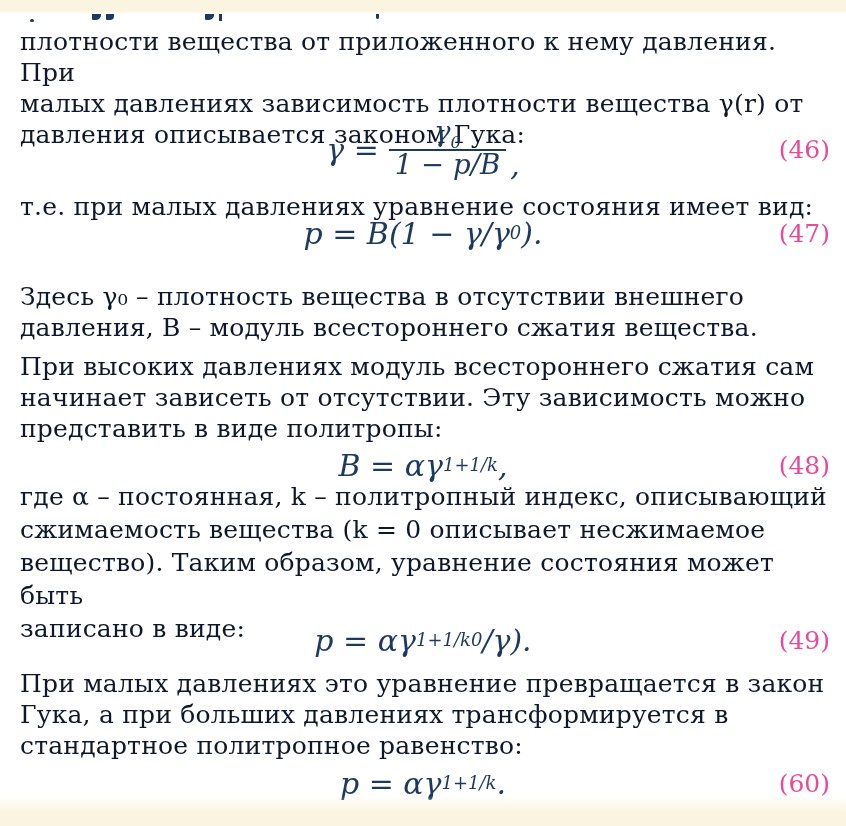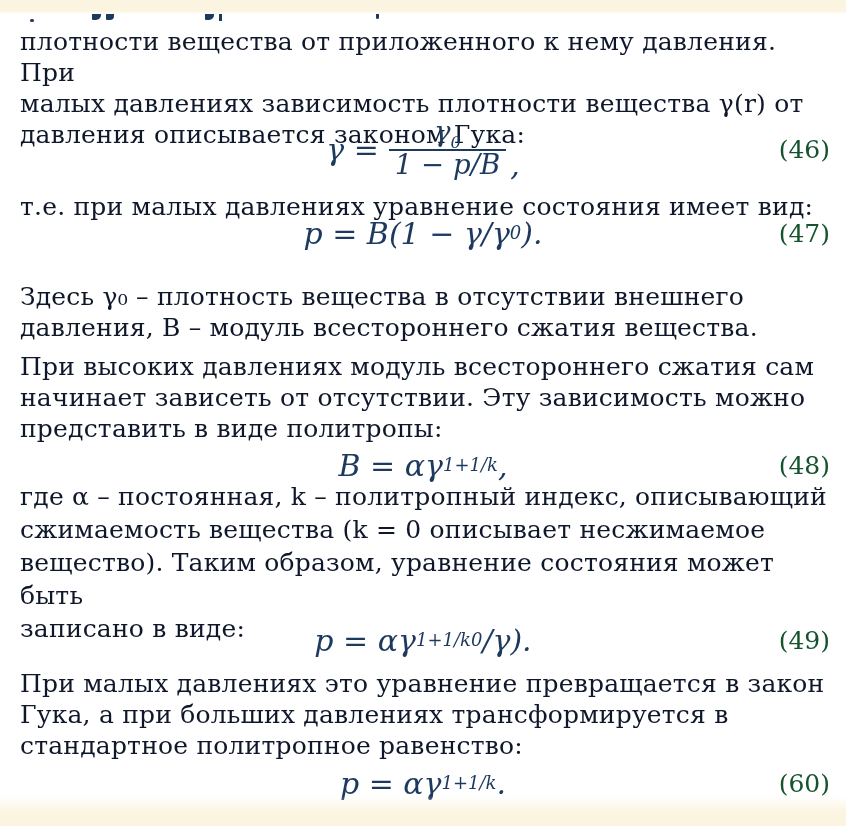--- a/index.html
+++ b/index.html
@@ -43,21 +43,21 @@
     display: inline-flex; flex-direction: column; align-items: center;
     margin: 0 4px 0 10px;
     font-size: 0.92em;
   }
   .frac .num { padding: 0 6px 2px; line-height: 1.05; }
   .frac .den { border-top: 2px solid #1d3a5e; padding: 0 6px 0; line-height: 1.05; }
   .trail-low { position: relative; top: 15px; }
   .eqnum {
     position: absolute; right: 16px; top: 50%; transform: translateY(-50%);
     font-style: normal; font-weight: 400;
-    font-size: 25px; color: #14532d; margin-left: 23px;
+    font-size: 25px; color: #ec4899; margin-left: 23px;
   }
   
   .remnants { position: absolute; top: 14px; left: 0; width: 846px; height: 10px; }
   .remnants i {
     position: absolute; background: #1d3a5e; display: block;
   }
   .m1 { left: 30px;  top: 5px; width: 4px;  height: 3px; border-radius: 2px; }
   .m2 { left: 92px;  top: 0;   width: 9px;  height: 6px; border-radius: 0 0 5px 1px; }
   .m3 { left: 106px; top: 0;   width: 8px;  height: 6px; border-radius: 0 0 4px 1px; }
   .m4 { left: 205px; top: 0;   width: 9px;  height: 6px; border-radius: 0 0 5px 1px; }

